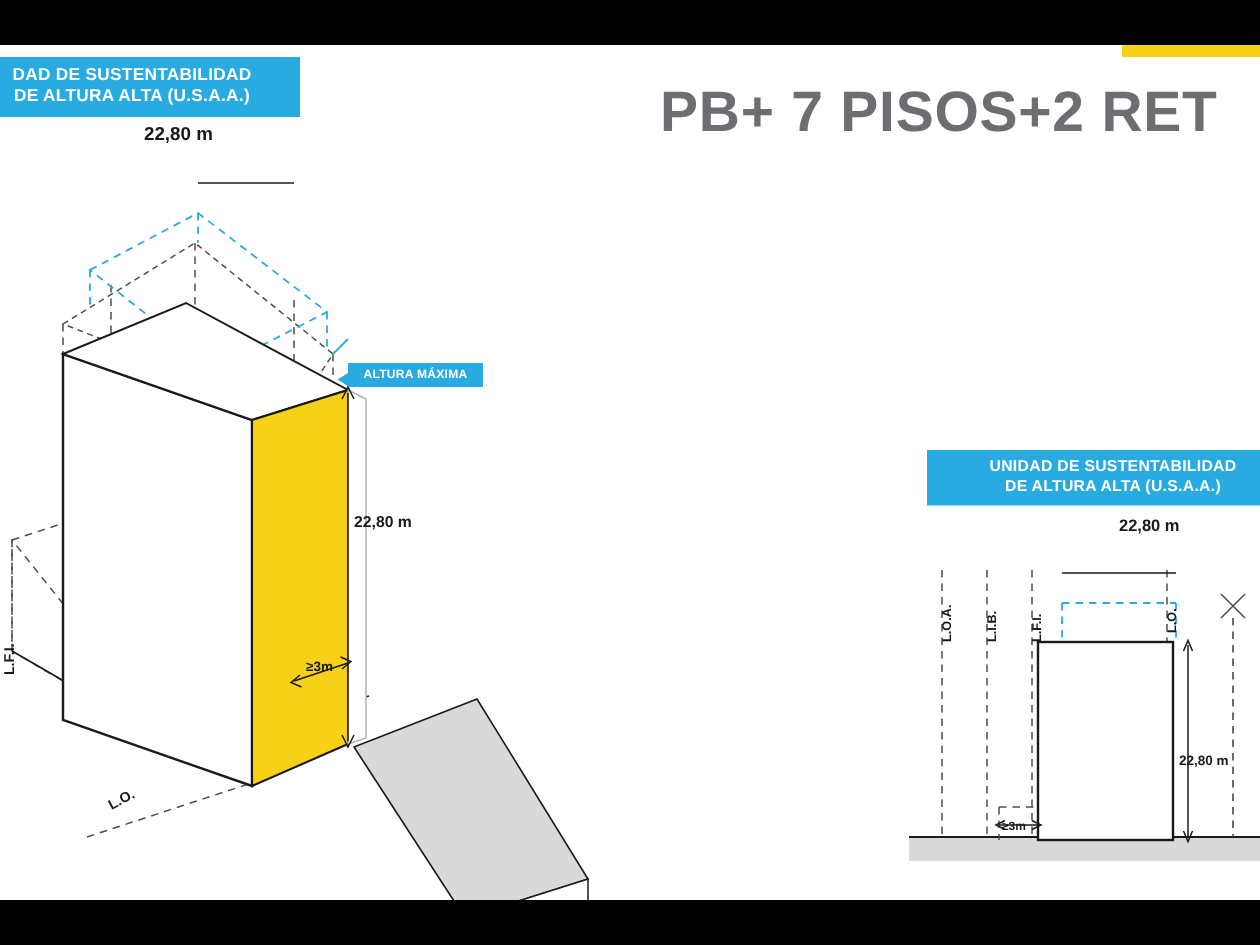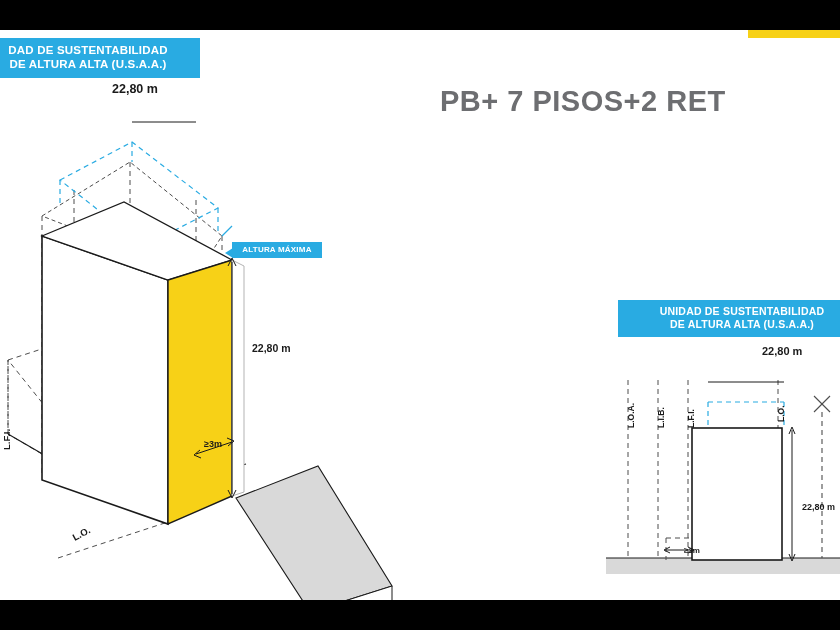--- a/index.html
+++ b/index.html
@@ -33,29 +33,28 @@
     background: #29abe2;
     color: #ffffff;
     font-weight: bold;
     line-height: 1.25;
     text-align: center;
     letter-spacing: .2px;
   }
   .dim-text {
     color: #1a1a1a;
     font-weight: bold;
-    margin-left: 16px;
   }
 
   
   .headline1 {
     position: absolute;
     left: 440px;
-    top: 55px;
-    font-size: 29px;
+    top: 24px;
+    font-size: 38px;
     font-weight: bold;
     color: #6d6e71;
     white-space: nowrap;
     letter-spacing: .5px;
   }
   .headline2 {
     position: absolute;
     left: 470px;
     top: 92px;
     font-size: 24px;

